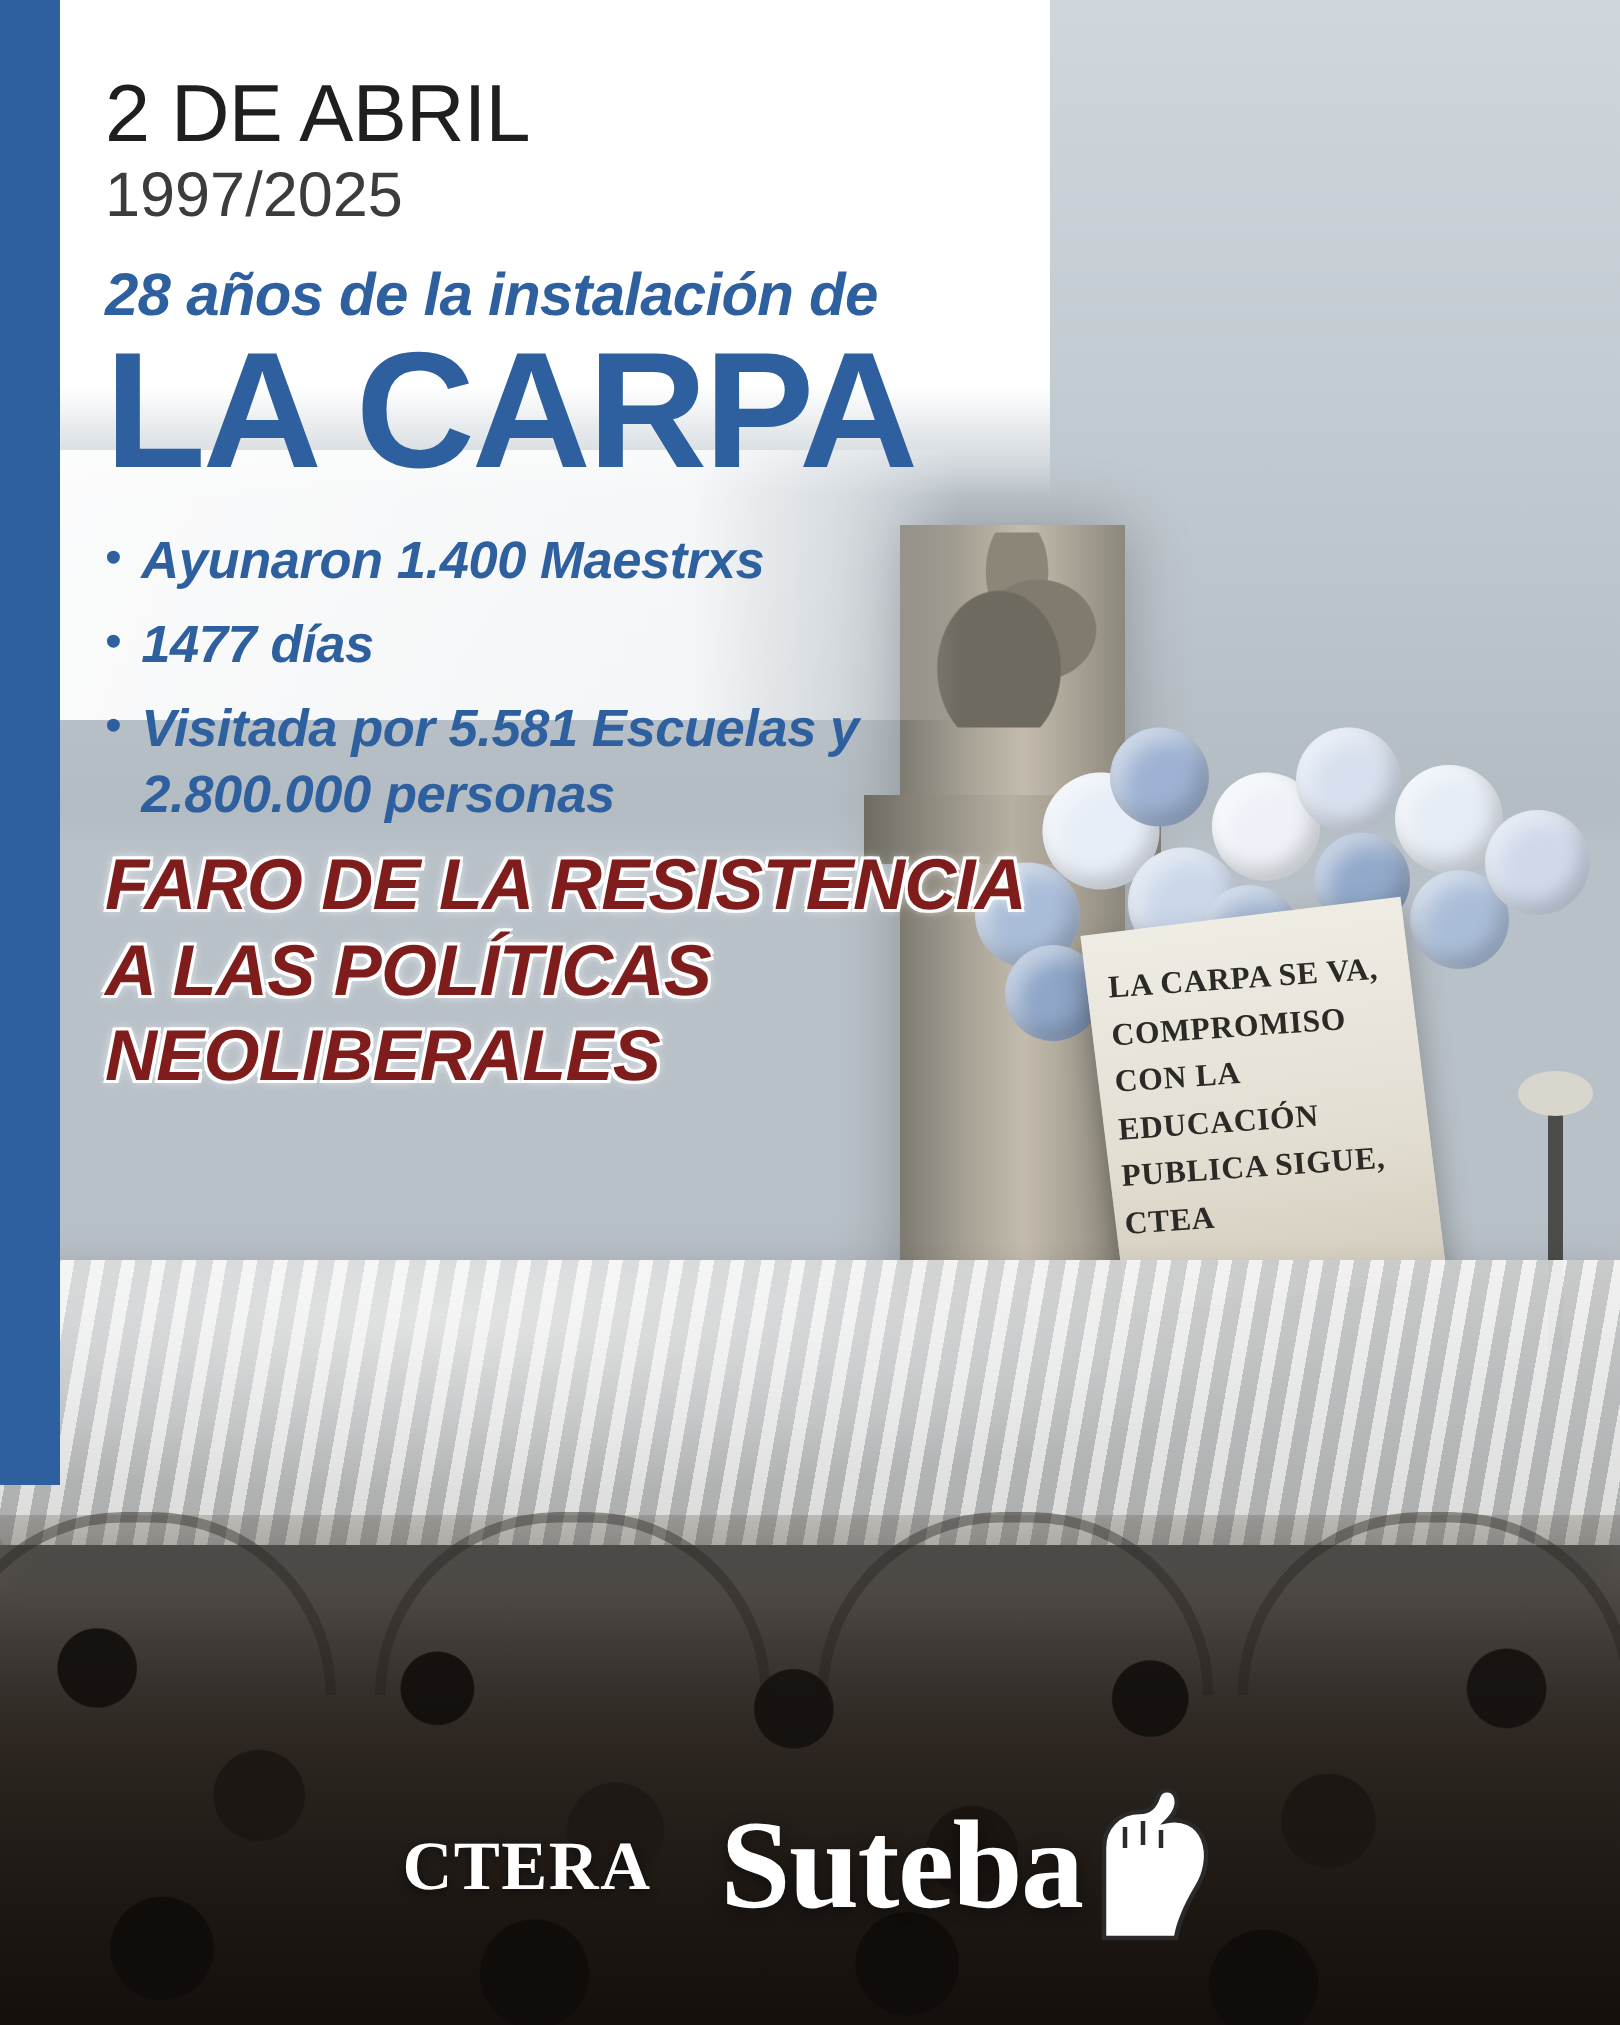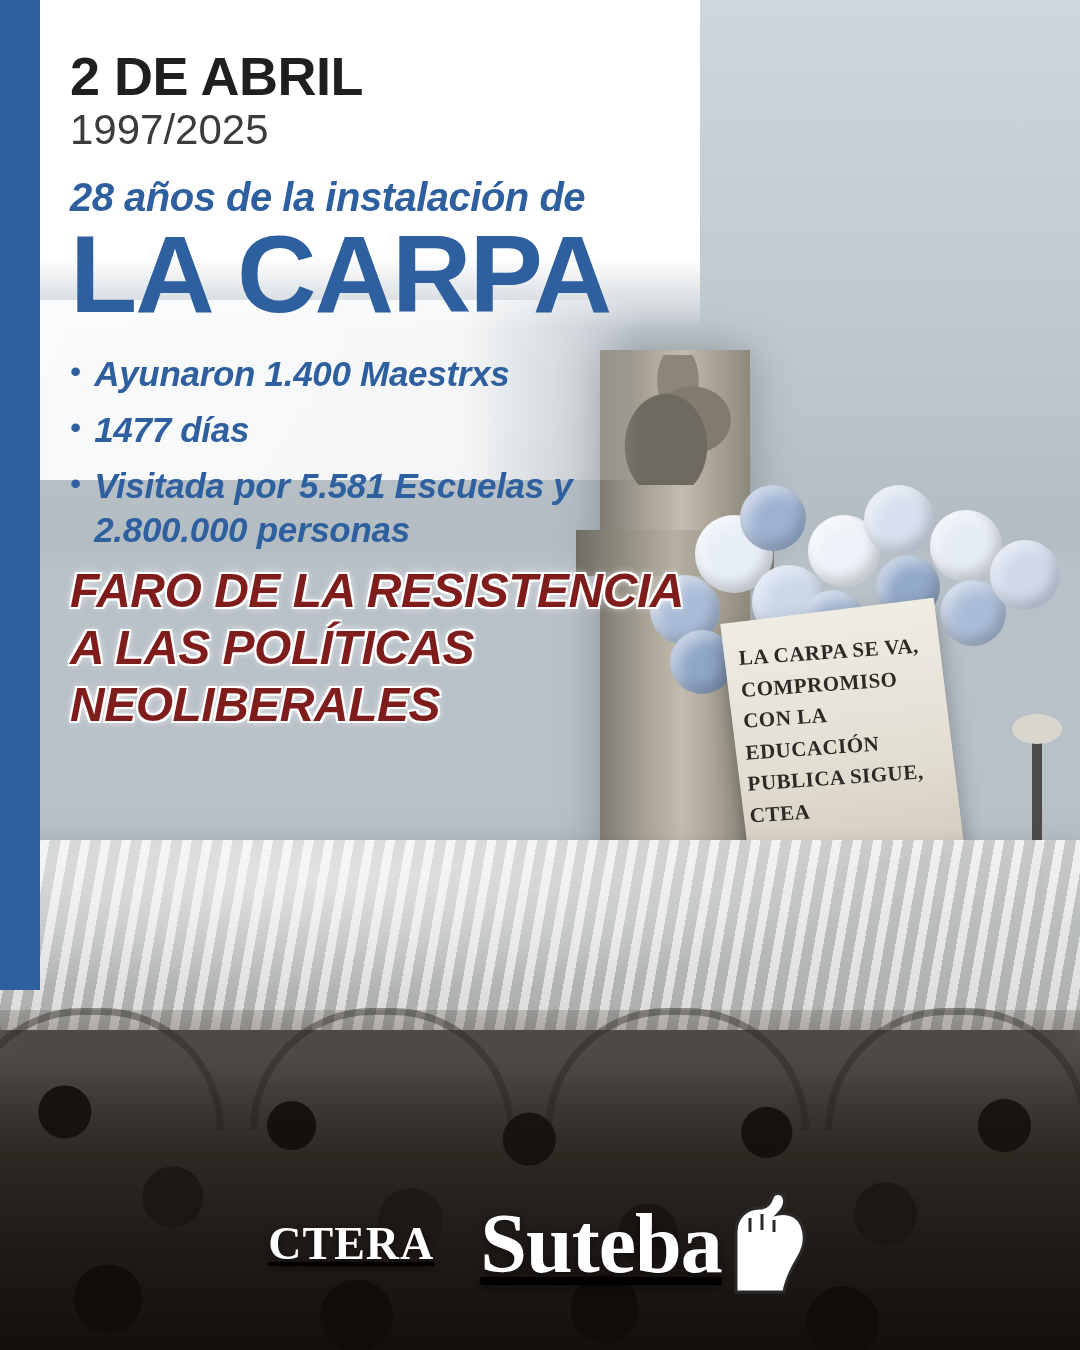--- a/index.html
+++ b/index.html
@@ -215,21 +215,21 @@
 
   .content {
     position: absolute;
     left: 70px;
     top: 48px;
     width: 740px;
   }
 
   .date-main {
     font-size: 54px;
-    font-weight: bold;
+    font-weight: normal;
     color: #1f1f1f;
     letter-spacing: -0.5px;
     line-height: 1.05;
     font-family: "Liberation Sans", sans-serif;
   }
   .date-years {
     font-size: 42px;
     color: #3c3c3c;
     line-height: 1.1;
     margin-top: 2px;
@@ -291,21 +291,20 @@
   .logos {
     position: absolute;
     left: 0;
     right: 0;
     bottom: 52px;
     height: 110px;
     display: flex;
     align-items: center;
     justify-content: center;
     gap: 46px;
-    text-decoration: underline;
   }
   .logo-ctera {
     font-size: 46px;
     font-weight: bold;
     color: #ffffff;
     letter-spacing: 1px;
     font-family: "Liberation Serif", serif;
     text-shadow: 0 2px 6px rgba(0,0,0,0.55);
   }
   .logo-suteba-wrap {

